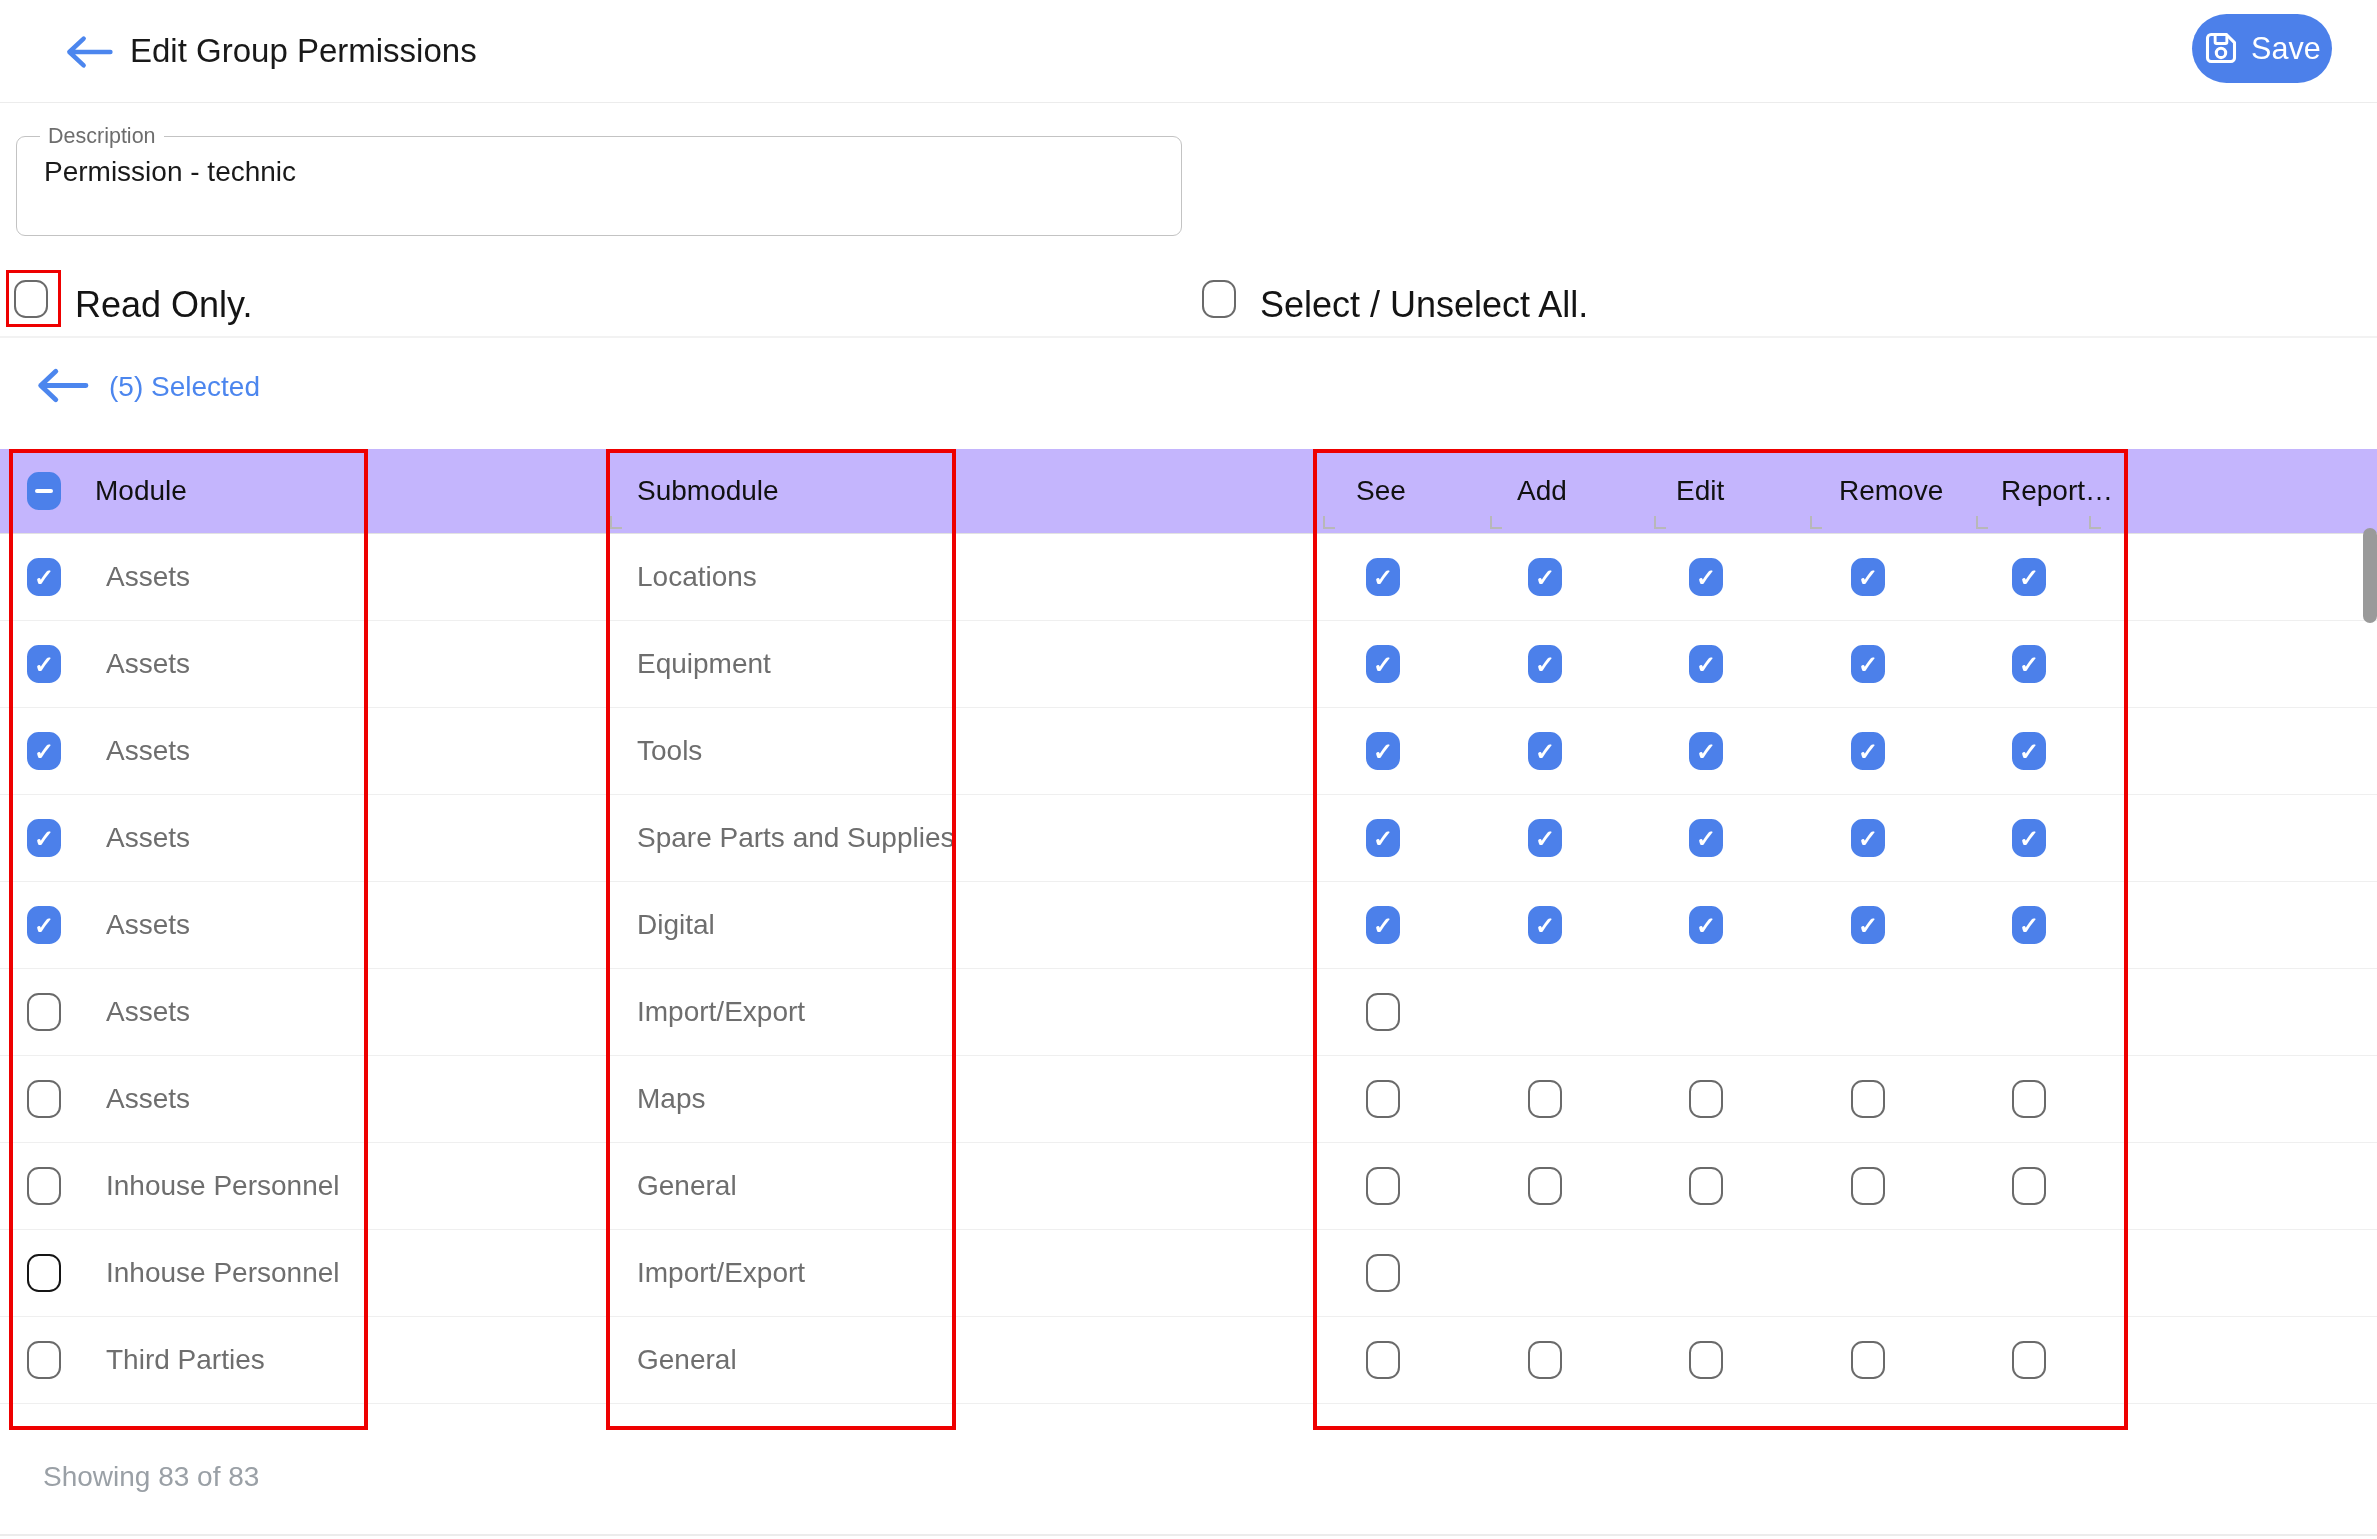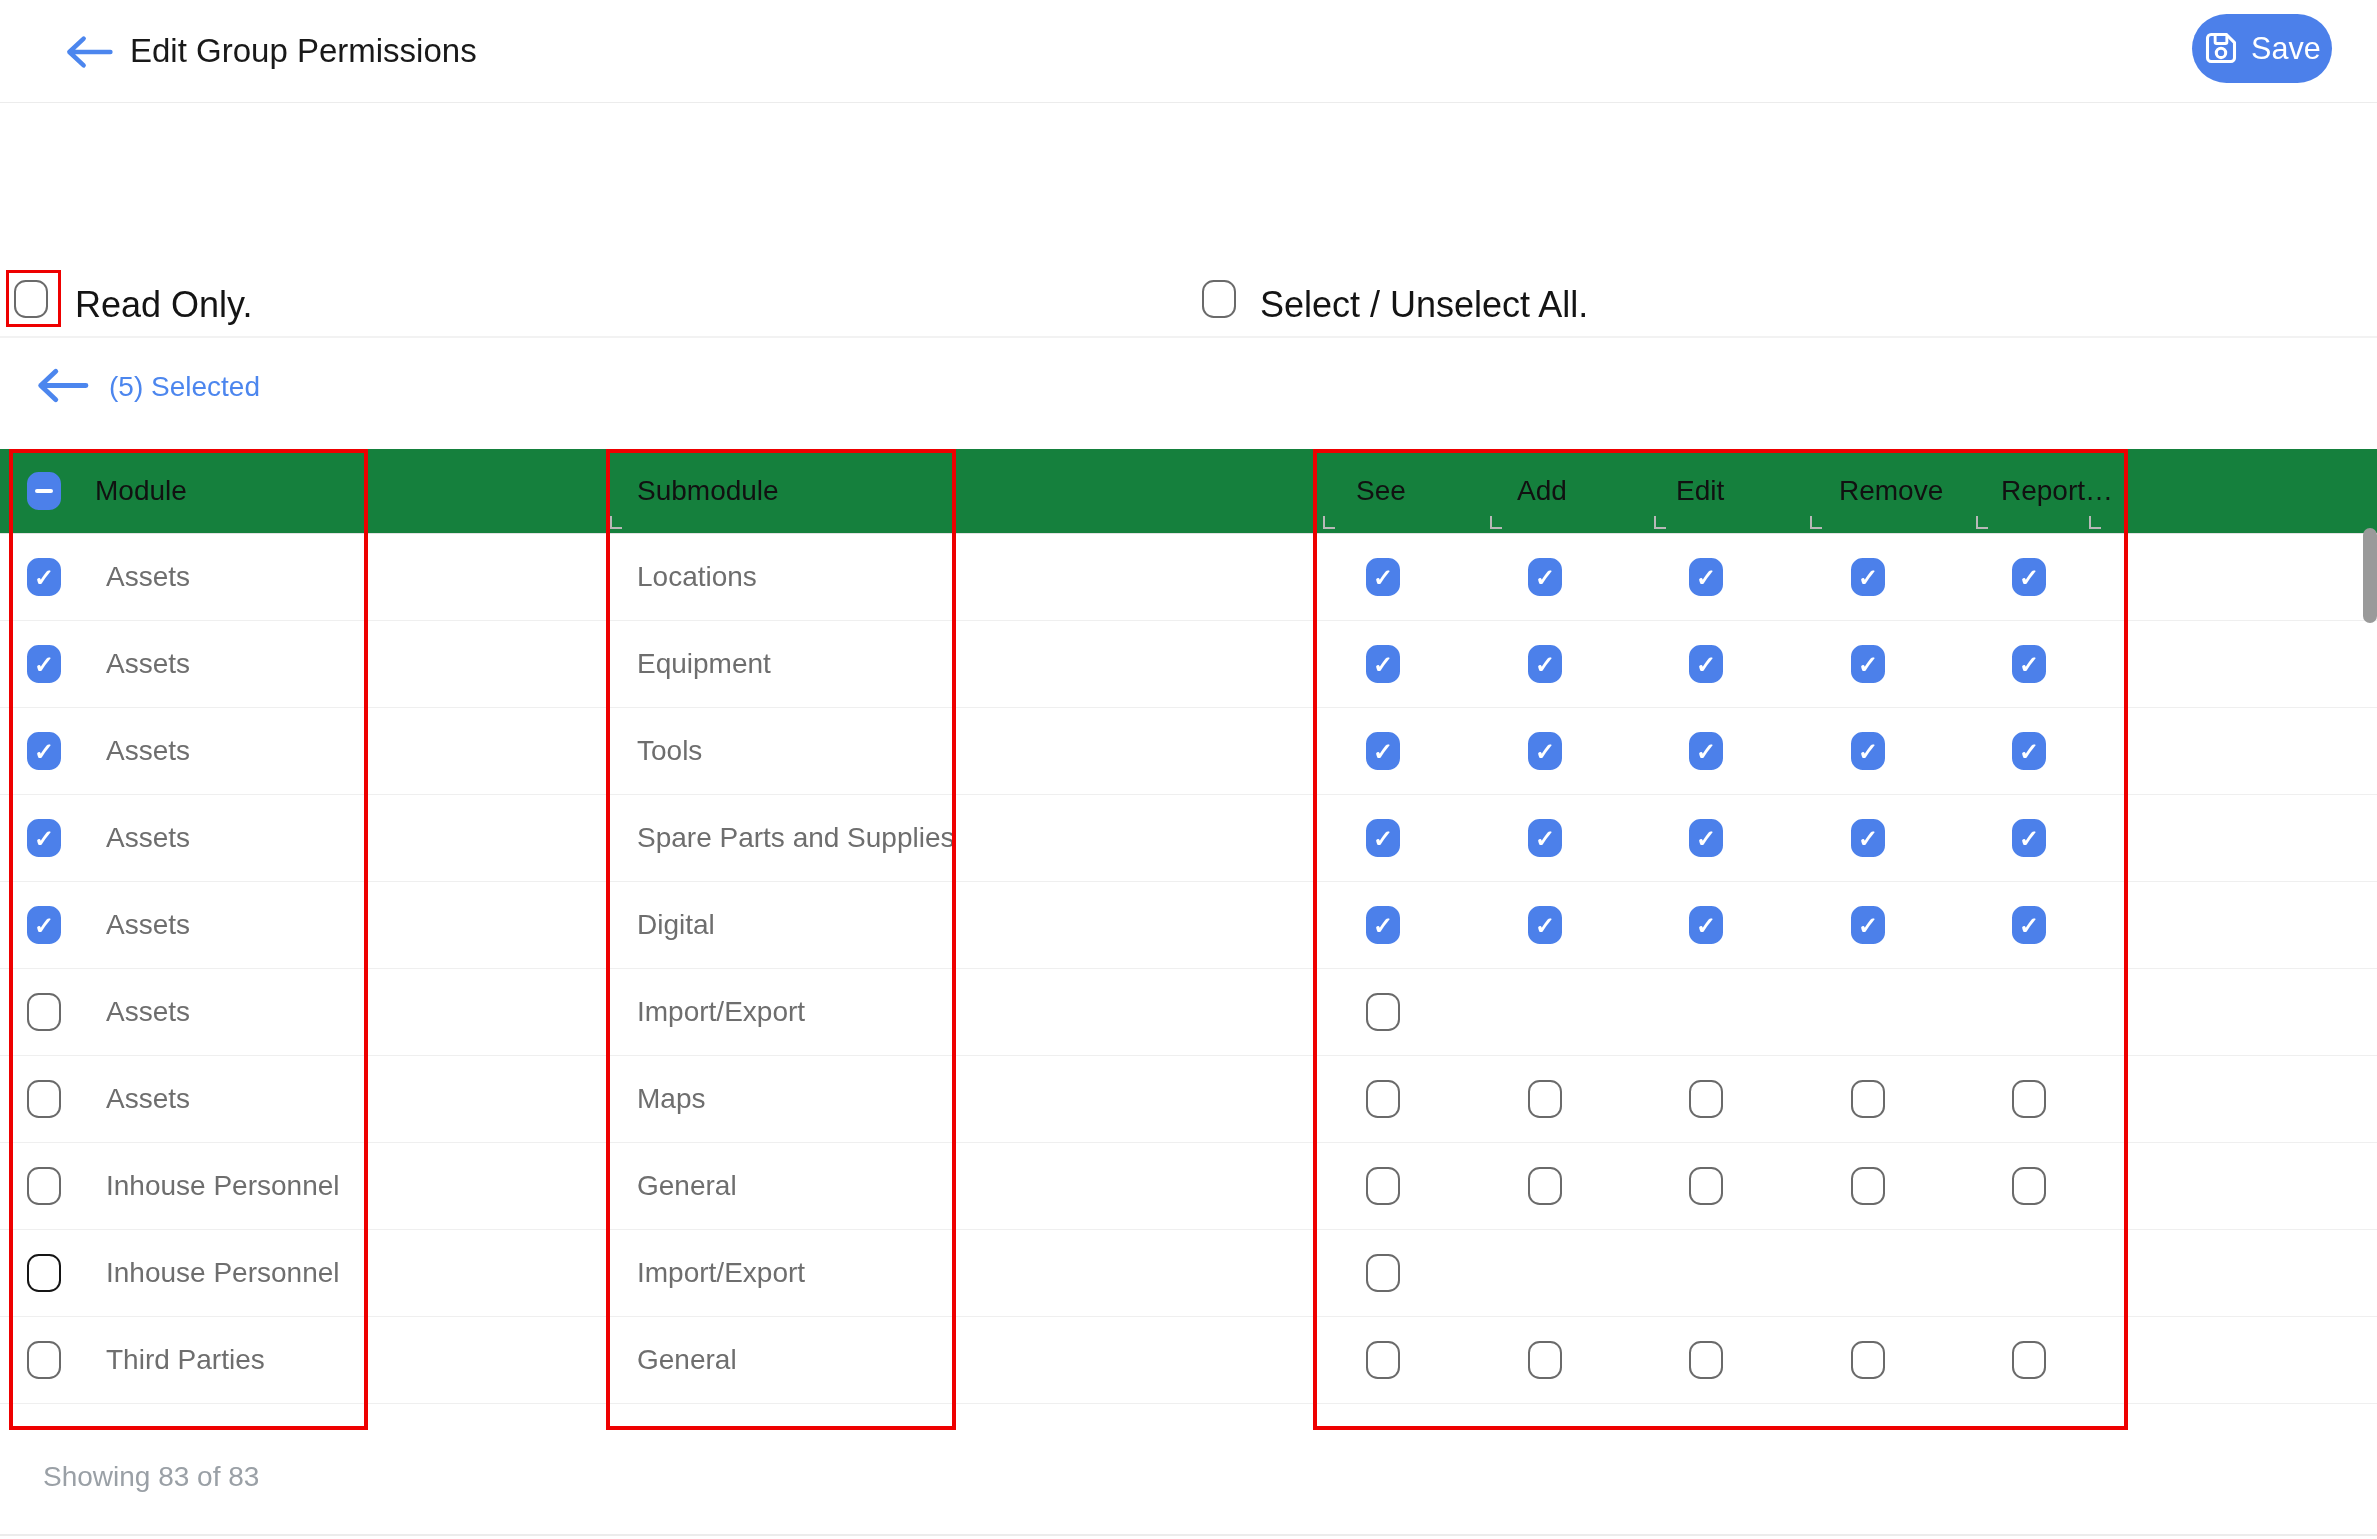--- a/index.html
+++ b/index.html
@@ -49,21 +49,21 @@
   .divider{position:absolute;left:0;width:2377px;height:1.8px;background:#f2f2f2;}
 
   
   .sel-arrow{position:absolute;left:34px;top:366px;width:57px;height:39px;display:flex;
     align-items:center;cursor:pointer;}
   .sel-label{position:absolute;left:109px;top:371px;font-size:28px;color:var(--link);
     white-space:nowrap;cursor:pointer;}
 
   
   .thead{position:absolute;left:0;top:449px;width:2377px;height:85px;
-    border-bottom:1.8px solid #e2e2e2;background:#15803d;}
+    border-bottom:1.8px solid #e2e2e2;background:#c4b5fd;}
   .th-text{position:absolute;top:0;height:83px;line-height:83px;font-size:28px;
     font-weight:500;color:#111;white-space:nowrap;}
   .thead .cb{position:absolute;left:27px;top:23px;}
   .handle{position:absolute;top:67px;width:11.7px;height:12.6px;
     border-left:2.7px solid #b8b8b8;border-bottom:2.7px solid #b8b8b8;}
   .trow{position:absolute;left:0;width:2377px;height:87px;border-bottom:1.8px solid #efefef;
     background:#fff;}
   .trow .cb{position:absolute;top:24px;}
   .row-label{position:absolute;top:0;height:85px;line-height:85px;font-size:28px;
     color:#6e6e6e;white-space:nowrap;}
@@ -97,20 +97,24 @@
     <button class="save-btn">
       <svg width="36" height="36" viewBox="0 0 40 40">
         <path d="M9 5 h17 l9 9 v17 a4 4 0 0 1 -4 4 h-22 a4 4 0 0 1 -4 -4 v-22 a4 4 0 0 1 4 -4 z" fill="none" stroke="#fff" stroke-width="3.4" stroke-linejoin="round"></path>
         <rect x="13.5" y="5" width="13" height="10" rx="1.5" fill="none" stroke="#fff" stroke-width="3.2"></rect>
         <circle cx="20" cy="25.5" r="5.2" fill="none" stroke="#fff" stroke-width="3.4"></circle>
       </svg>
       <span>Save</span>
     </button>
   </div>
 
+  <div class="field field-desc">
+    <span class="flabel">Description</span>
+    <div class="fvalue">Permission - technic</div>
+  </div>
 
   <div class="cb" style="position:absolute;left:14.4px;top:280px;"></div>
   <div class="opt-label" style="left:75px;top:284px;">Read Only.</div>
   <div class="cb" style="position:absolute;left:1202px;top:280px;"></div>
   <div class="opt-label" style="left:1260px;top:284px;">Select / Unselect All.</div>
   <div class="divider" style="top:336px;"></div>
 
   <div class="sel-arrow">
     <svg width="56" height="39" viewBox="0 0 62 44">
       <path d="M58 22 H7 M24 6 L7 22 L24 38" fill="none" stroke="#4C86EE" stroke-width="5.5" stroke-linecap="round" stroke-linejoin="round"></path>

